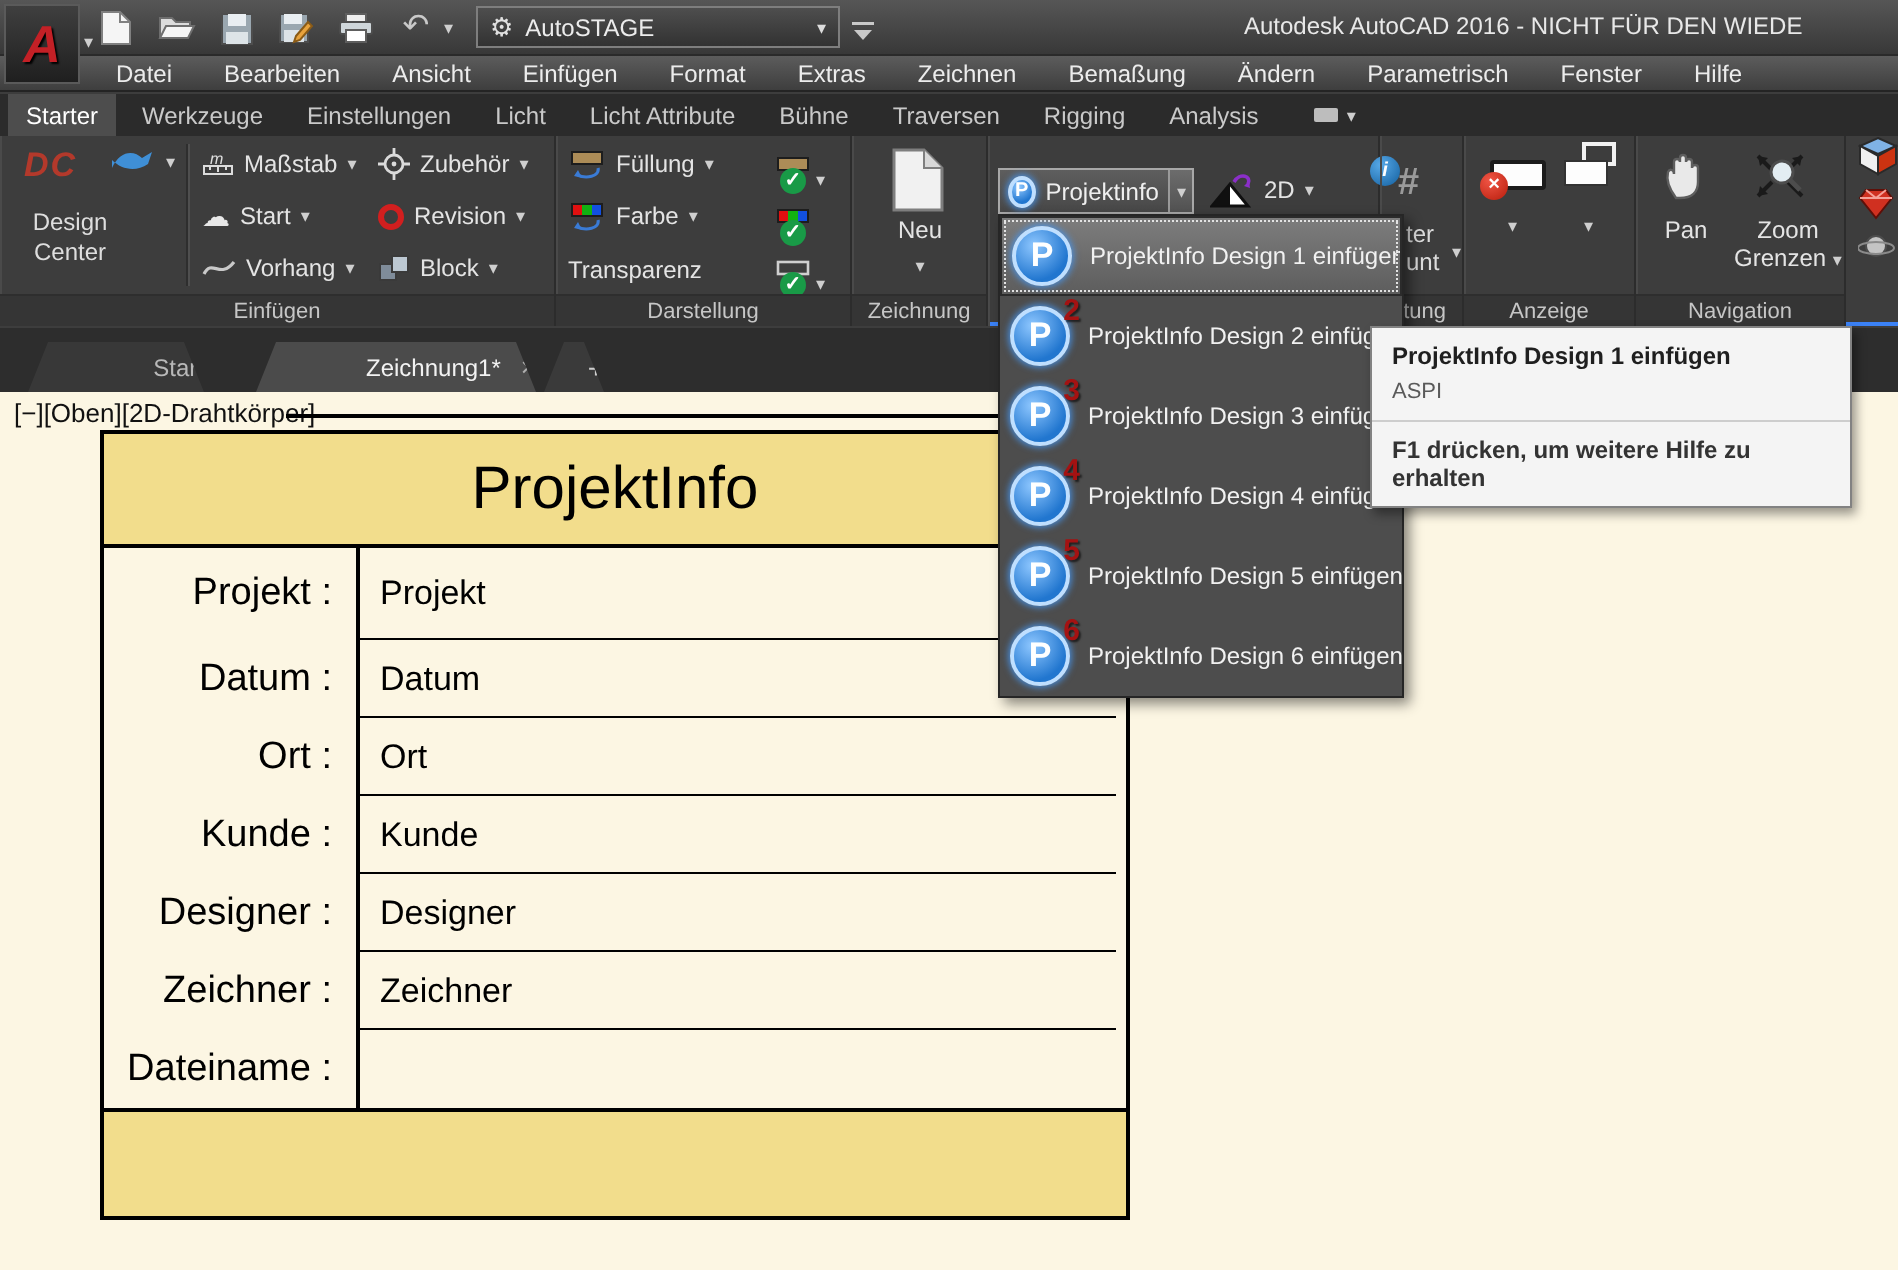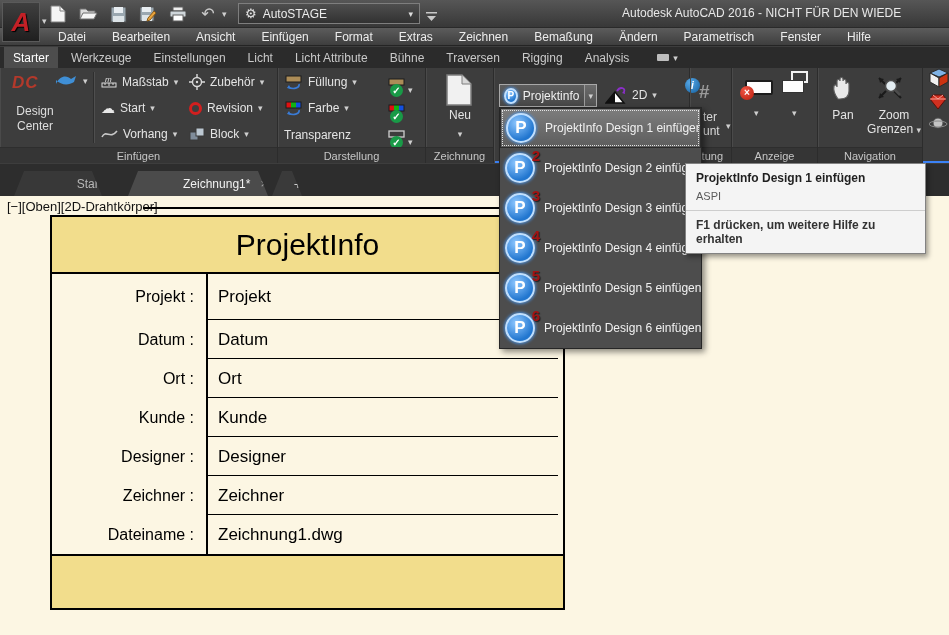--- a/index.html
+++ b/index.html
@@ -103,22 +103,22 @@
 
   
   .canvas{position:absolute;left:0;top:196px;width:949px;height:439px;background:#fcf6e3;}
   .vpctl{position:absolute;left:7px;top:3px;color:#111;font-size:13px;}
   .dwgline{position:absolute;left:143px;top:11px;width:424px;height:2px;background:#000;}
   .ptable{position:absolute;left:50px;top:19px;width:515px;height:395px;
     border:2px solid #000;display:flex;flex-direction:column;}
   .pt-header{height:57px;background:#f2dd8c;border-bottom:2px solid #000;
     display:flex;align-items:center;justify-content:center;font-size:30px;color:#000;}
   .pt-row{display:flex;}
-  .pt-label{width:156px;border-right:2px solid #000;display:flex;align-items:center;
-    justify-content:flex-end;padding-right:12px;font-size:16px;color:#000;}
+  .pt-label{width:128px;border-right:2px solid #000;display:flex;align-items:center;
+    justify-content:flex-end;padding-right:12px;font-size:19px;color:#000;}
   .pt-value{flex:1;position:relative;display:flex;align-items:center;
     padding-left:10px;font-size:17px;color:#000;}
   .pt-row.lined .pt-value::after{content:"";position:absolute;left:0;right:5px;bottom:0;
     height:1.5px;background:#000;}
   .pt-footer{flex:1;background:#f2dd8c;border-top:2px solid #000;}
 
   
   .dropdown{position:absolute;left:499px;top:107px;width:203px;z-index:50;
     background:#4d4d4d;border:1px solid #262626;box-shadow:3px 3px 6px rgba(0,0,0,.45);}
   .dd-item{height:40px;display:flex;align-items:center;gap:9px;padding:0 6px 0 5px;
@@ -517,21 +517,20 @@
       <div class="pt-row lined" style="height:39px;">
         <div class="pt-label">Designer :</div>
         <div class="pt-value">Designer</div>
       </div>
       <div class="pt-row lined" style="height:39px;">
         <div class="pt-label">Zeichner :</div>
         <div class="pt-value">Zeichner</div>
       </div>
       <div class="pt-row" style="height:39px;">
         <div class="pt-label">Dateiname :</div>
-        <div class="pt-value">Zeichnung1.dwg</div>
       </div>
       <div class="pt-footer"></div>
     </div>
   </div>
 
   <div class="dropdown">
     <div class="dd-item sel">
       <span class="ddico">
         <span class="pico big">
             <span>P</span>

